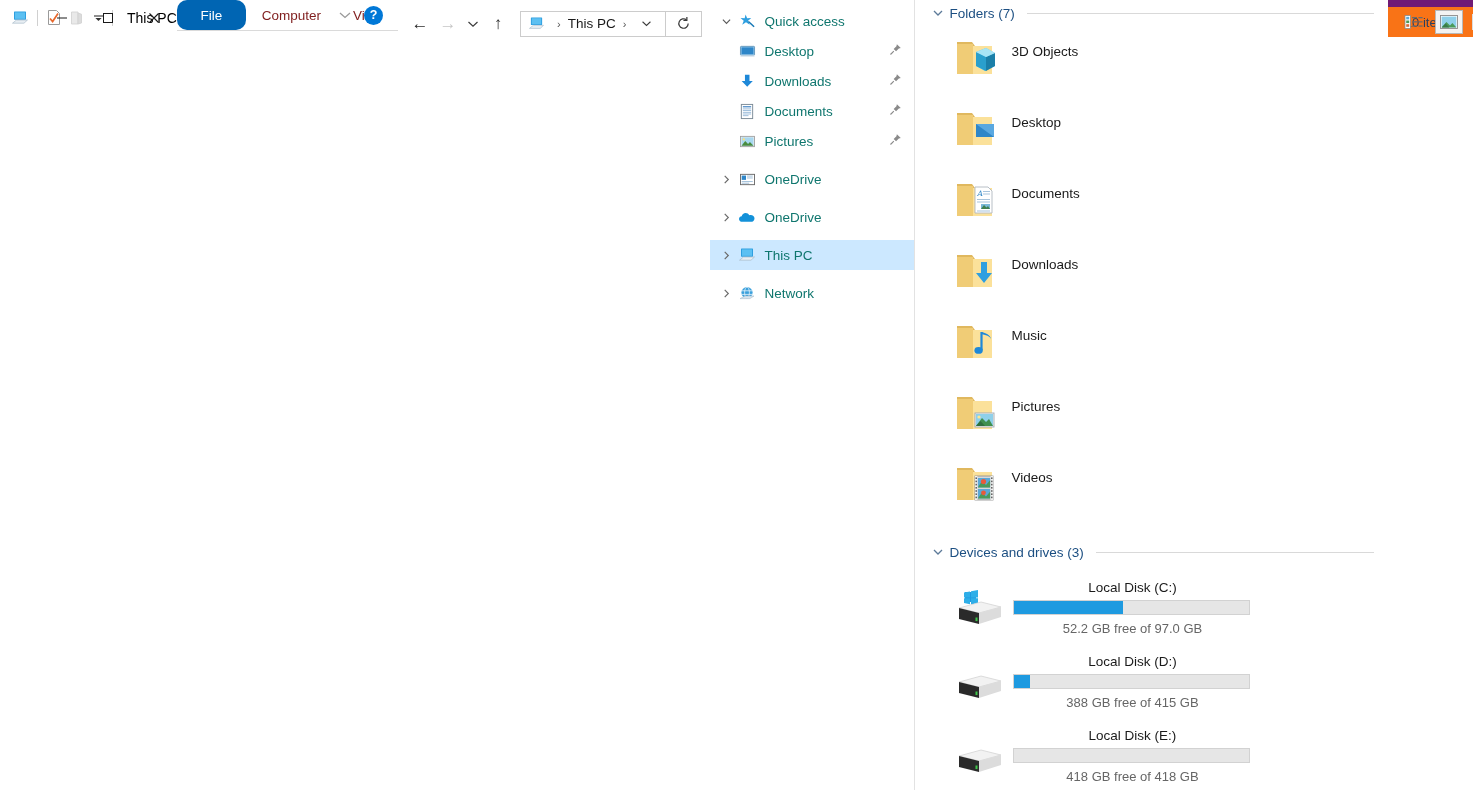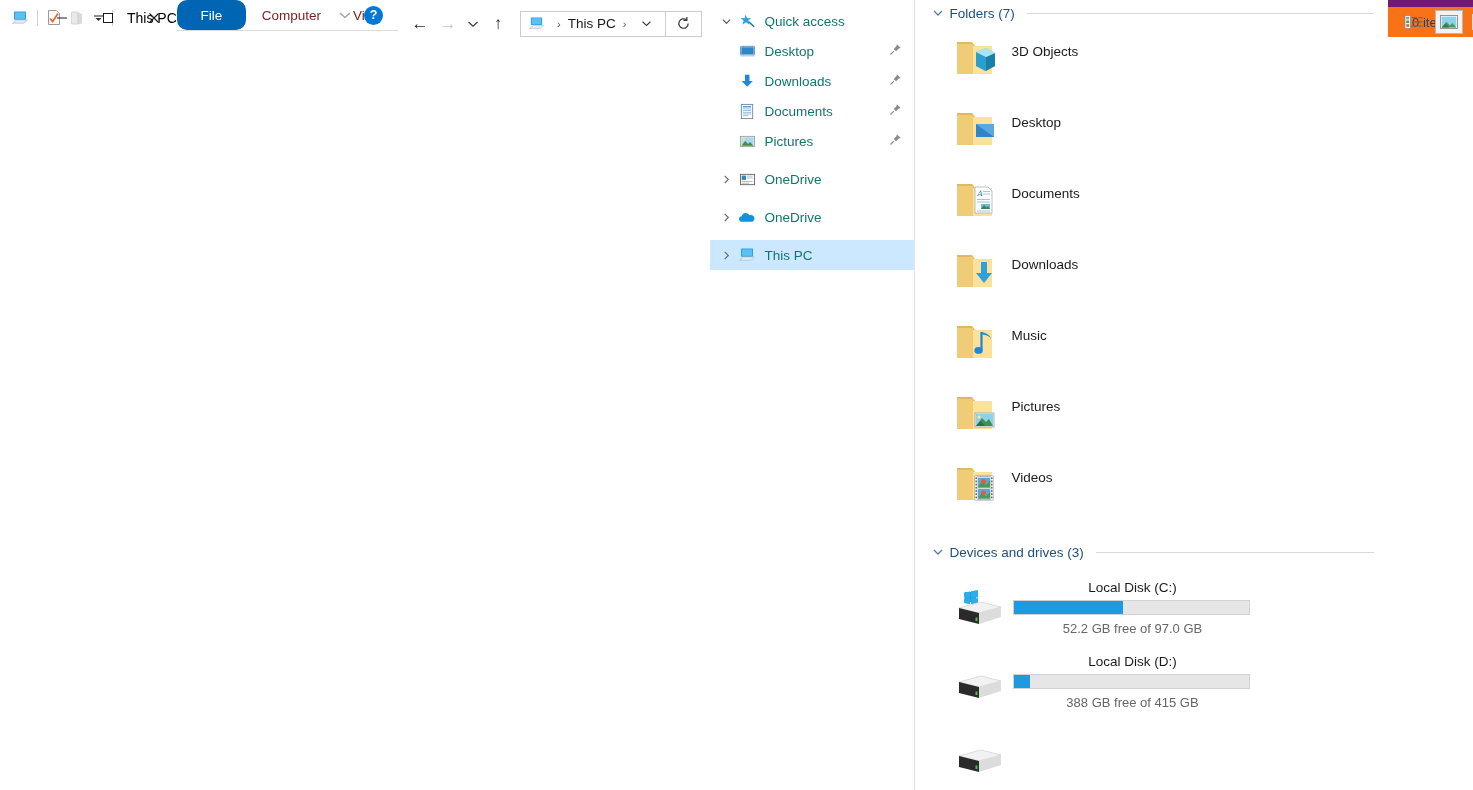--- a/index.html
+++ b/index.html
@@ -629,20 +629,36 @@
         <div class="nav-ico">
           <svg width="18" height="16" viewBox="0 0 18 16">
             <rect x="3" y="1.5" width="12" height="8.2" rx="0.6" fill="#2e9fe0"></rect>
             <rect x="4" y="2.4" width="10" height="6.4" fill="#5cc0f2"></rect>
             <path d="M1.5 13.2 L5.5 10 L16.5 10 L13 13.2 Z" fill="#e8eef3" stroke="#9fb4c4" stroke-width="0.6"></path>
           </svg>
         </div>
         <div class="nav-label">This PC</div>
       </div>
 
+      <div class="nav-row" style="margin-top:8px;">
+        <div class="nav-exp">
+          <svg width="9" height="9" viewBox="0 0 10 10">
+              <path d="M3 1 L7 5 L3 9" fill="none" stroke="#6a6a6a" stroke-width="1.3"></path>
+            </svg>
+        </div>
+        <div class="nav-ico">
+          <svg width="18" height="16" viewBox="0 0 18 16">
+            <circle cx="9" cy="7.6" r="5.6" fill="#3aa0dc"></circle>
+            <ellipse cx="9" cy="7.6" rx="2.4" ry="5.6" fill="none" stroke="#e8f4fb" stroke-width="0.8"></ellipse>
+            <path d="M3.6 5.8 L14.4 5.8 M3.6 9.4 L14.4 9.4" stroke="#e8f4fb" stroke-width="0.8"></path>
+            <path d="M2 13.6 L7 11 L16 11 L12 13.6 Z" fill="#d8e4ee" stroke="#9fb4c4" stroke-width="0.5"></path>
+          </svg>
+        </div>
+        <div class="nav-label">Network</div>
+      </div>
 
     </div>
 
     <div class="content">
 
       <div class="group">
         <div class="group-header">
           <div class="group-chev">
             <svg width="10" height="10" viewBox="0 0 10 10">
                 <path d="M1 3 L5 7 L9 3" fill="none" stroke="#5c7a99" stroke-width="1.3"></path>
@@ -842,20 +858,27 @@
           <div class="drive-tile">
             <div class="drive-ico">
               <svg width="56" height="48" viewBox="0 0 56 48">
                 <path d="M8 24 L30 18 L50 23 L50 33 L28 40 L8 35 Z" fill="#ffffff"></path>
                 <path d="M8 24 L30 18 L50 23 L28 29 Z" fill="#f2f2f2" stroke="#cfcfcf" stroke-width="0.7"></path>
                 <path d="M8 24 L28 29 L28 40 L8 35 Z" fill="#2a2a2a"></path>
                 <path d="M28 29 L50 23 L50 33 L28 40 Z" fill="#dcdcdc"></path>
                 <rect x="24.5" y="33.5" width="2" height="3.6" fill="#3ec84a"></rect>
               </svg>
             </div>
+            <div class="drive-info">
+              <div class="drive-name">Local Disk (E:)</div>
+              <div class="capbar">
+                <div class="capfill" style="width:0%"></div>
+              </div>
+              <div class="drive-free">418 GB free of 418 GB</div>
+            </div>
           </div>
 
         </div>
       </div>
 
     </div>
   </div>
 
   <div class="statusbar">
     <div class="status-text">10 items</div>

